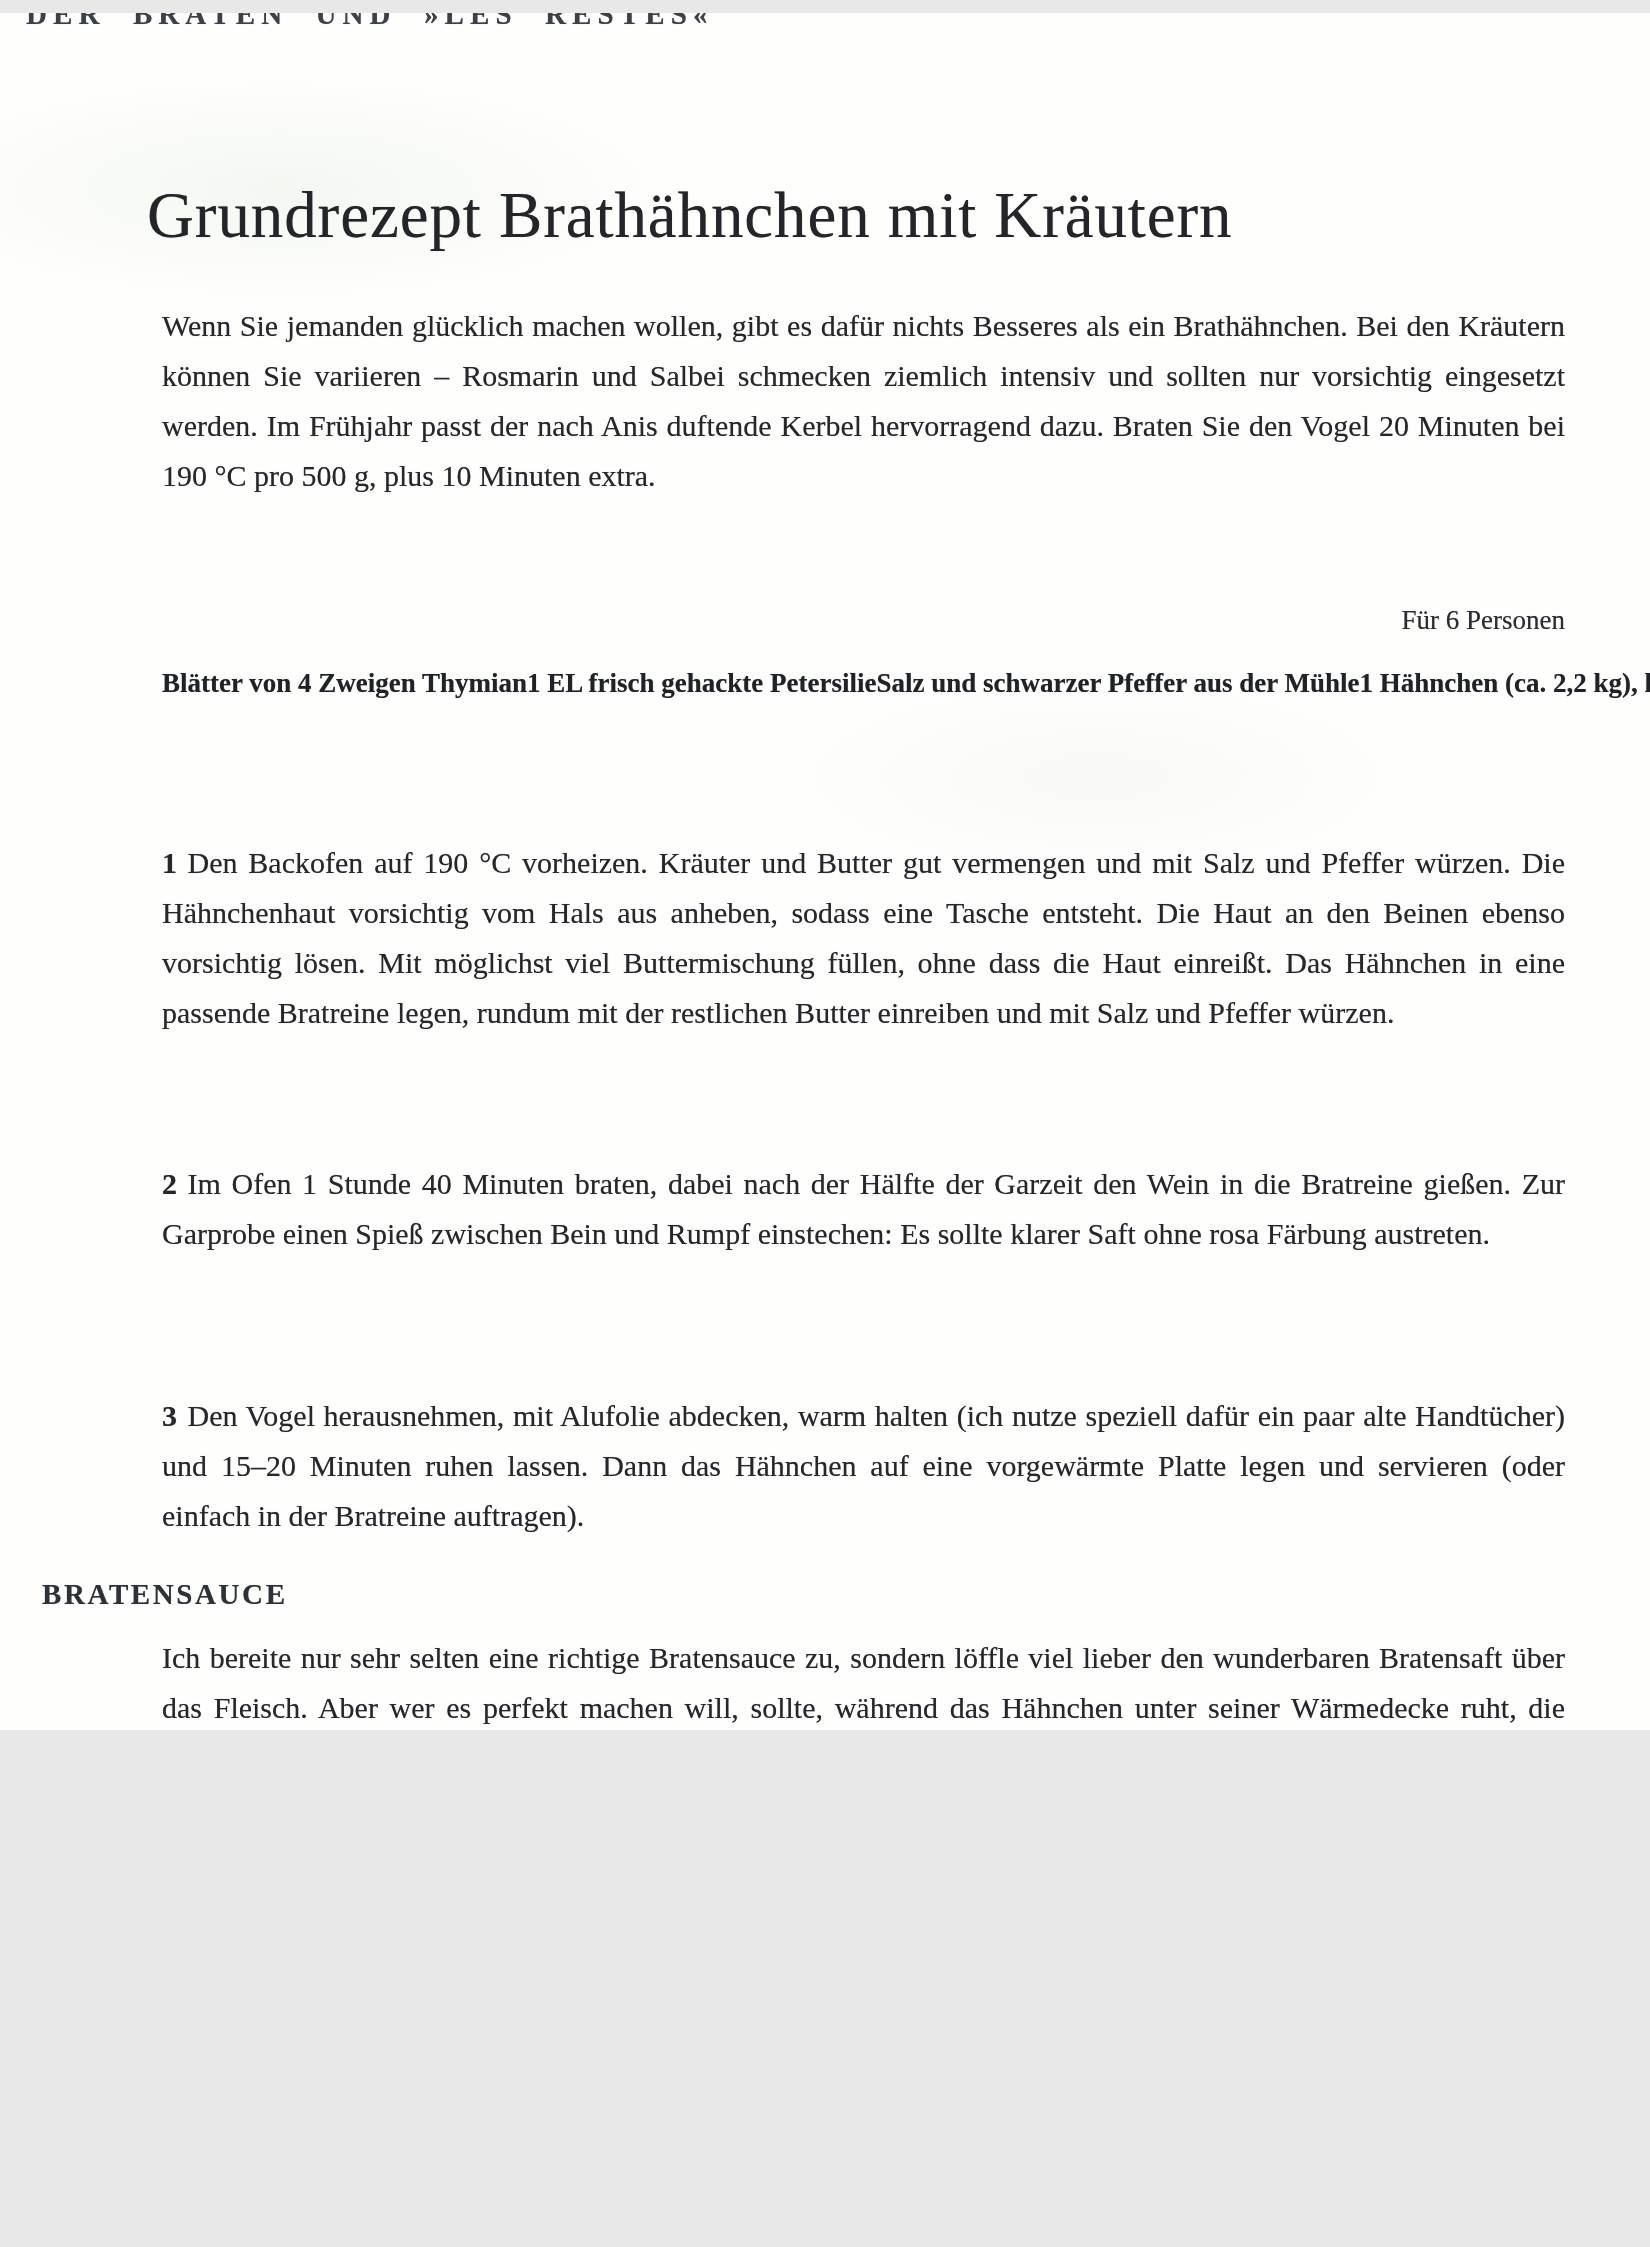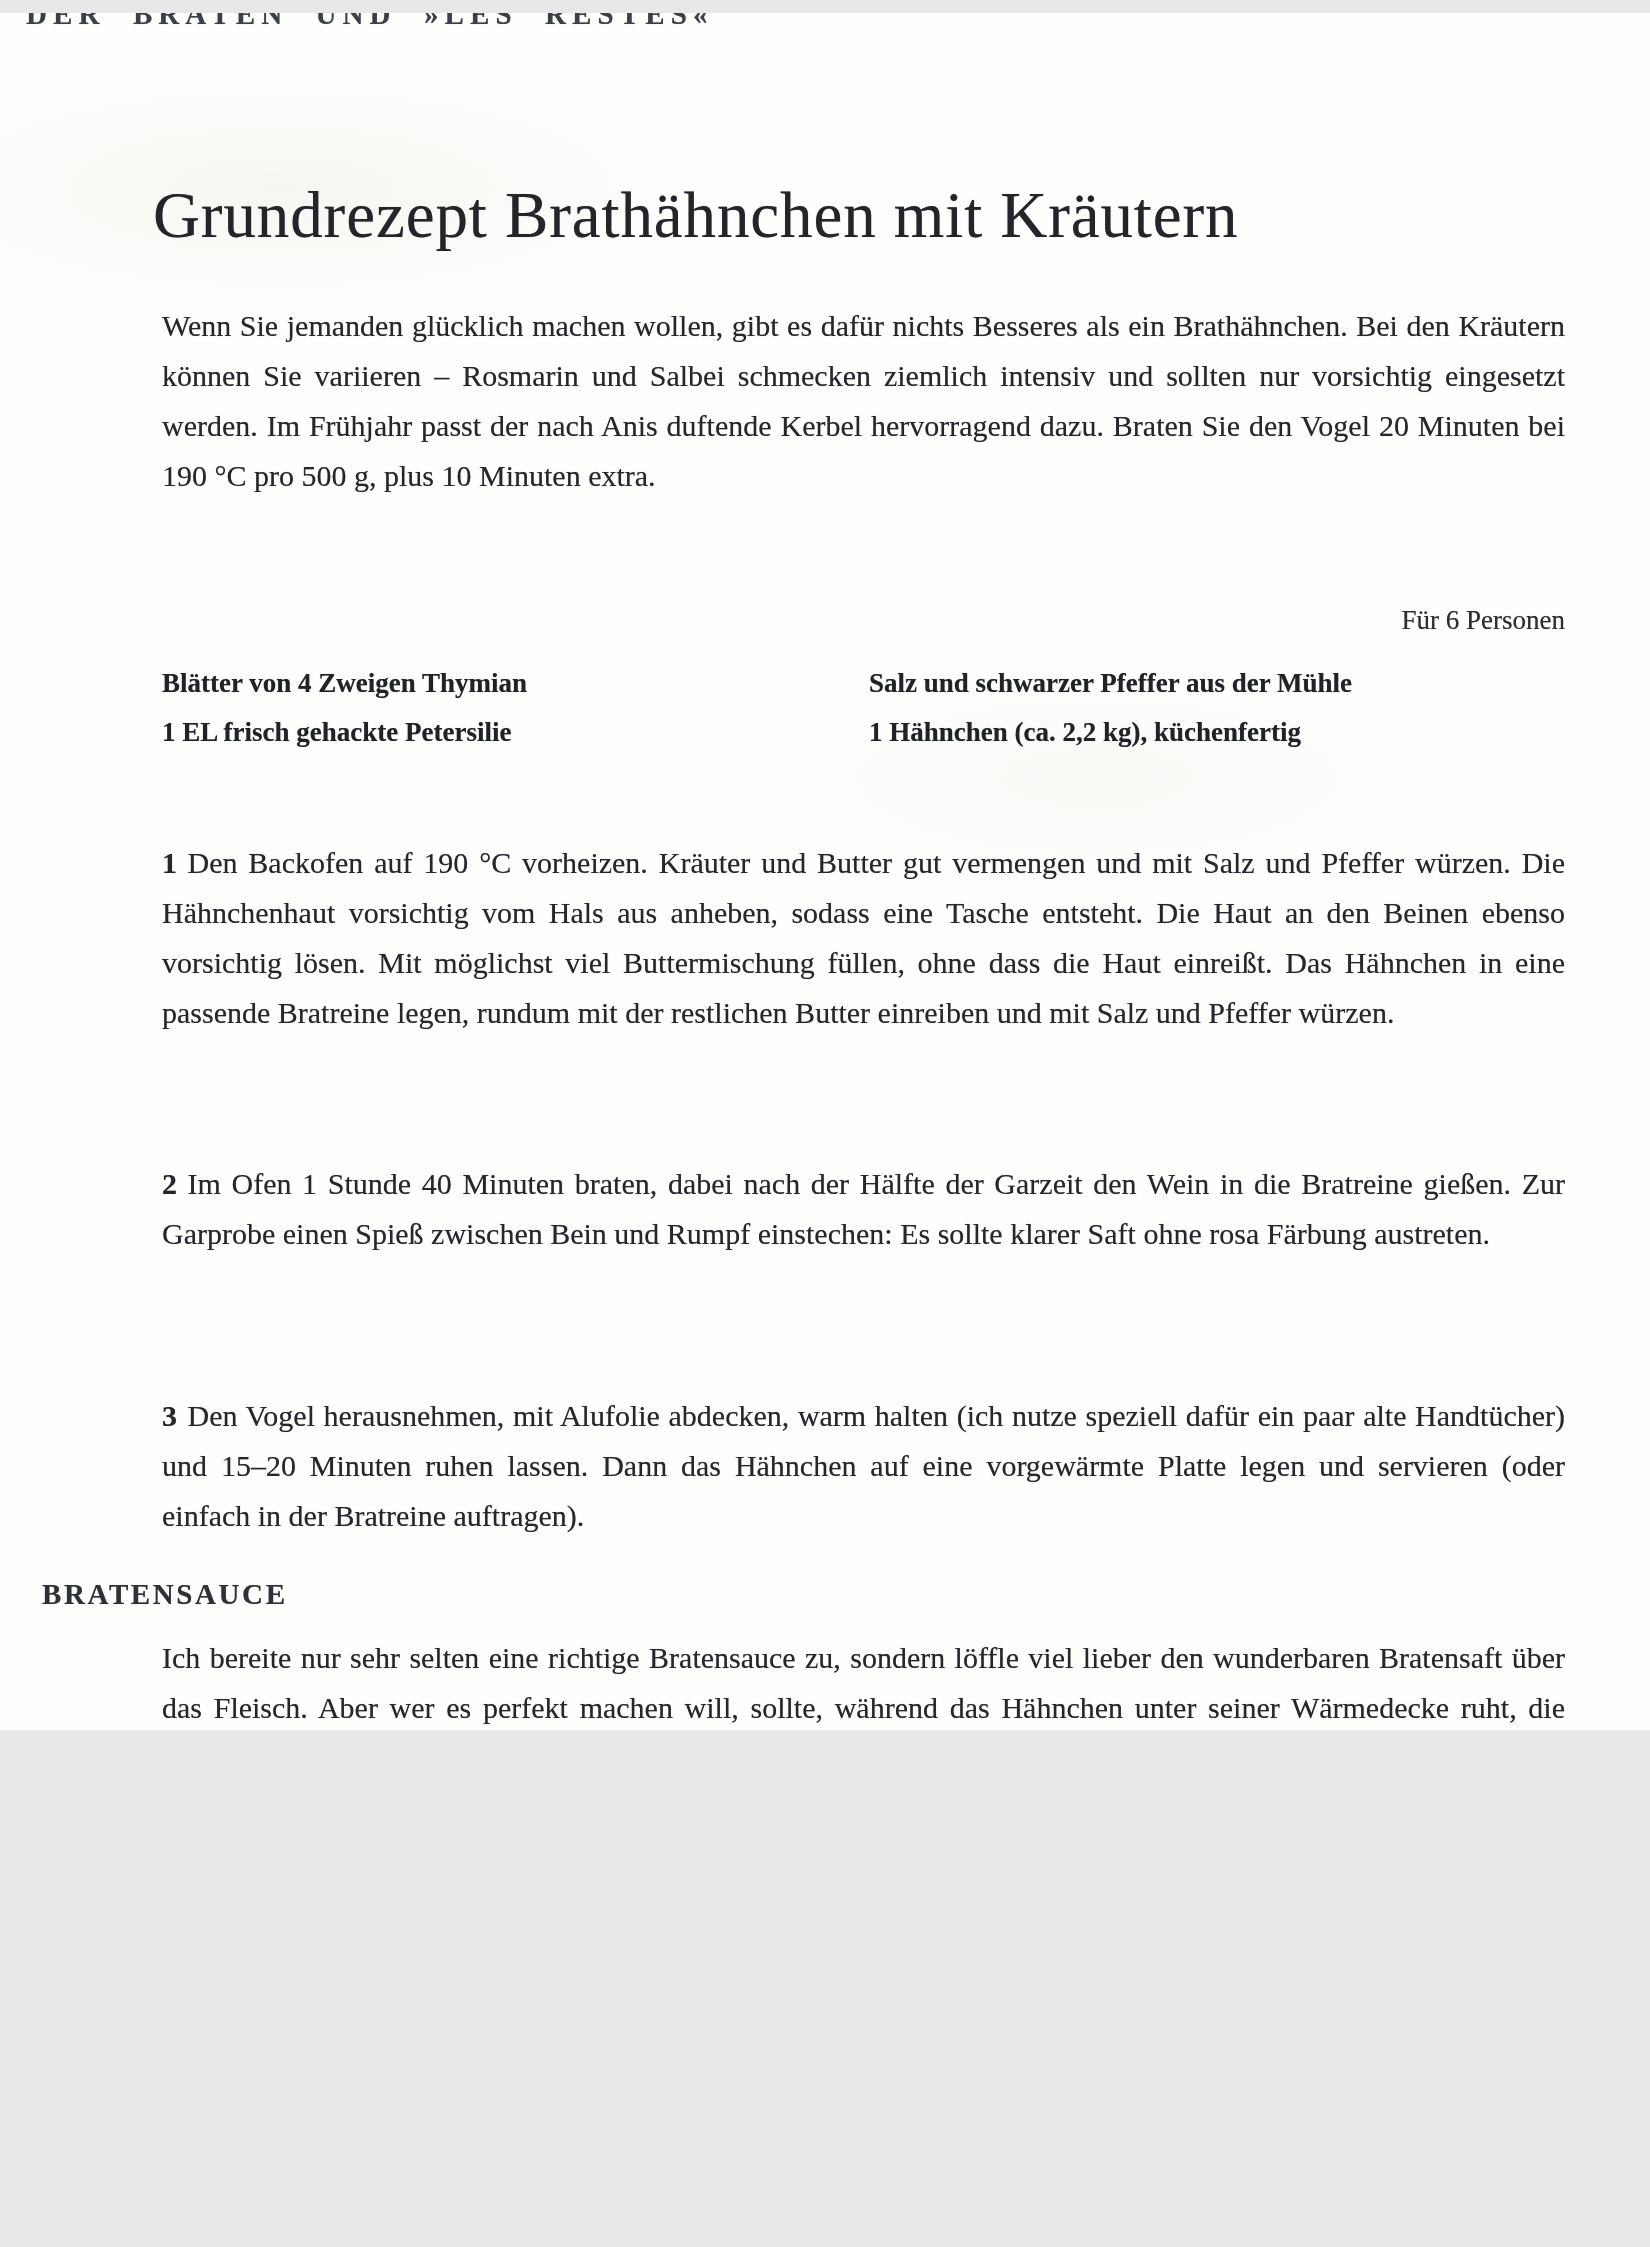--- a/index.html
+++ b/index.html
@@ -24,38 +24,38 @@
   .scan { filter: blur(0.3px); }
   .scan * { text-shadow: 0 0 0.7px rgba(45,48,52,0.55); }
 
   .running-header{
     position:absolute; top:-15px; left:26px;
     font-size:29px; font-weight:bold;
     letter-spacing:6.1px; word-spacing:14px;
     color:#3c4149; white-space:nowrap;
   }
   .title{
-    position:absolute; top:165px; left:153px; margin:0;
+    position:absolute; top:165px; left:147px; margin:0;
     font-size:65px; font-weight:normal; letter-spacing:0.9px;
     color:#23252a; white-space:nowrap; line-height:1.15;
   }
   .body-block{ position:absolute; left:162px; width:1403px; margin:0; }
   .para{
     font-size:30px; line-height:50px;
     text-align:justify; color:#25272c;
   }
   .intro{ top:288px; }
   .servings{
     top:588px; font-size:27px; line-height:39px; color:#2a2d32;
     text-align:right;
   }
   .ingredients{
     top:646px; display:flex;
   }
-  .ing-col{ display:flex; flex-direction:column; }
+  .ing-col{ display:flex; }
   .ing-col-left{ flex:0 0 707px; }
   .ing-item{
     font-weight:bold; font-size:27px; line-height:49px;
     color:#1f2227; white-space:nowrap;
   }
   .step{ }
   .step-1{ top:825px; }
   .step-2{ top:1146px; }
   .step-3{ top:1378px; }
   .step-num{ font-weight:bold; margin-right:10.5px; }

